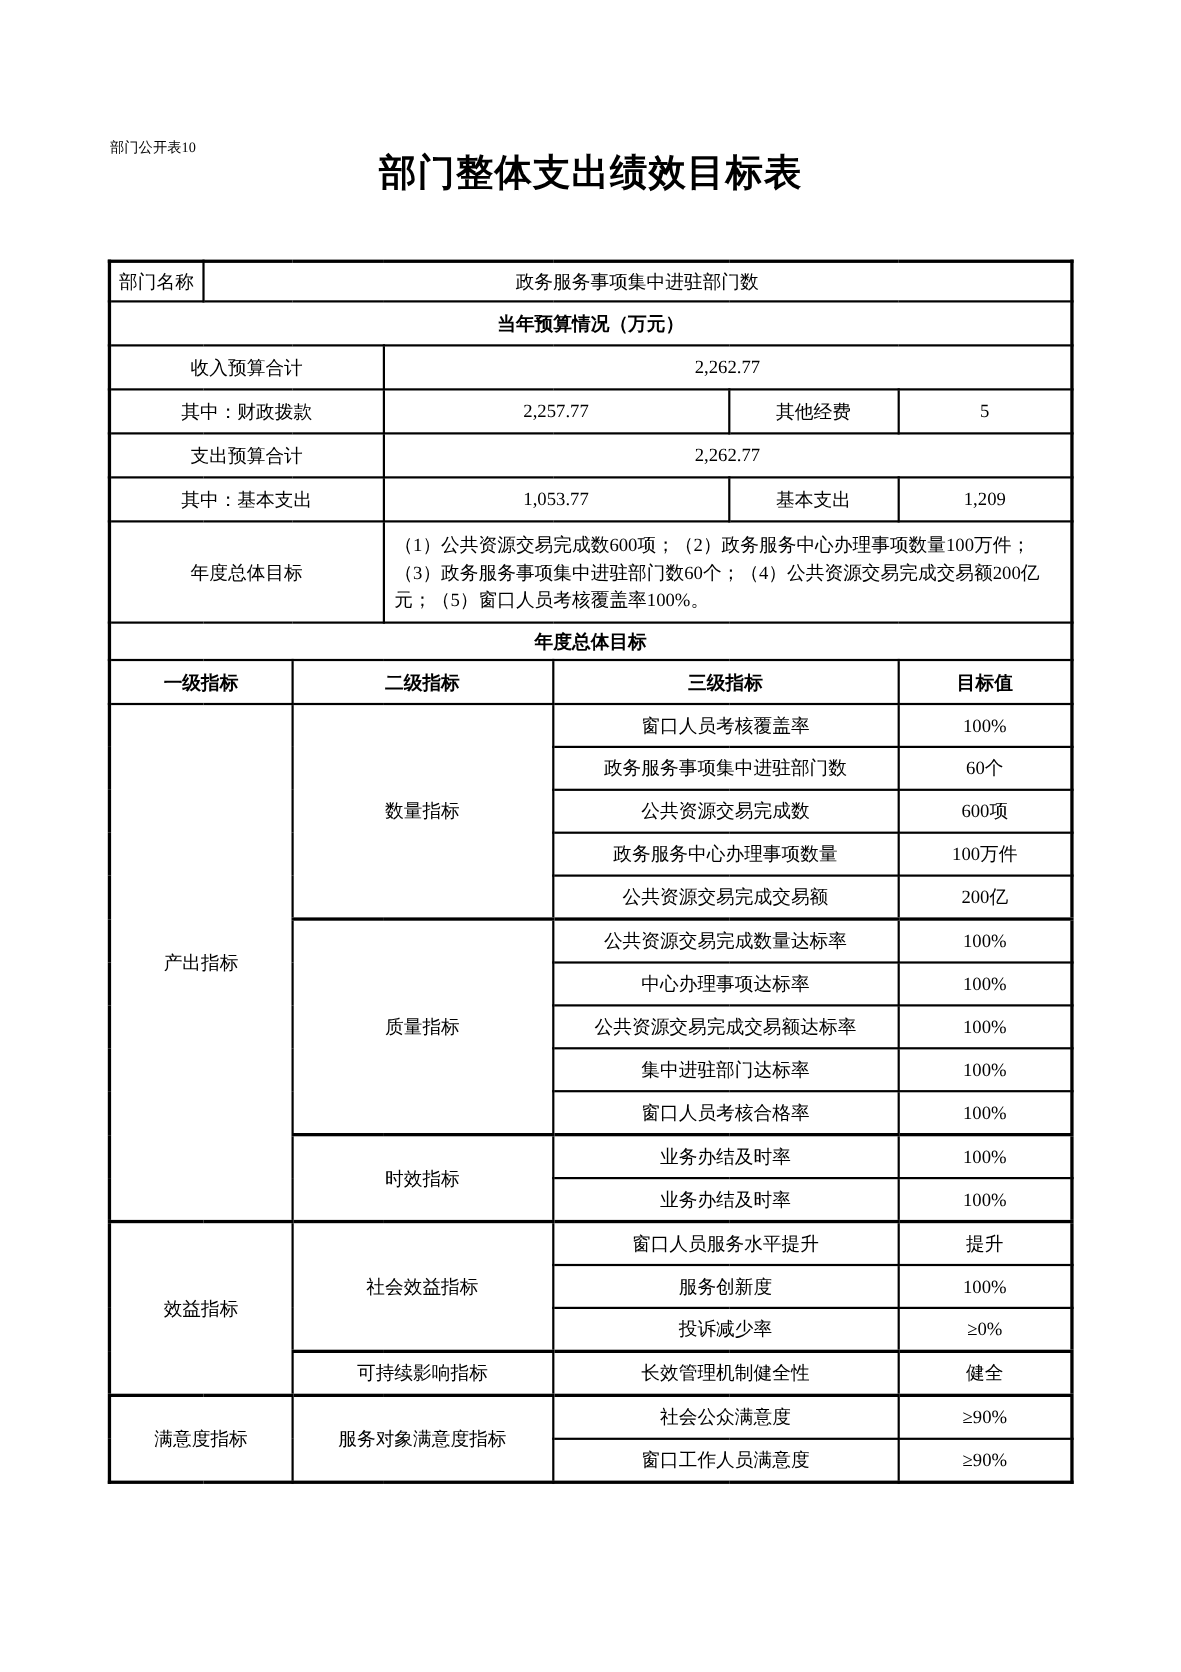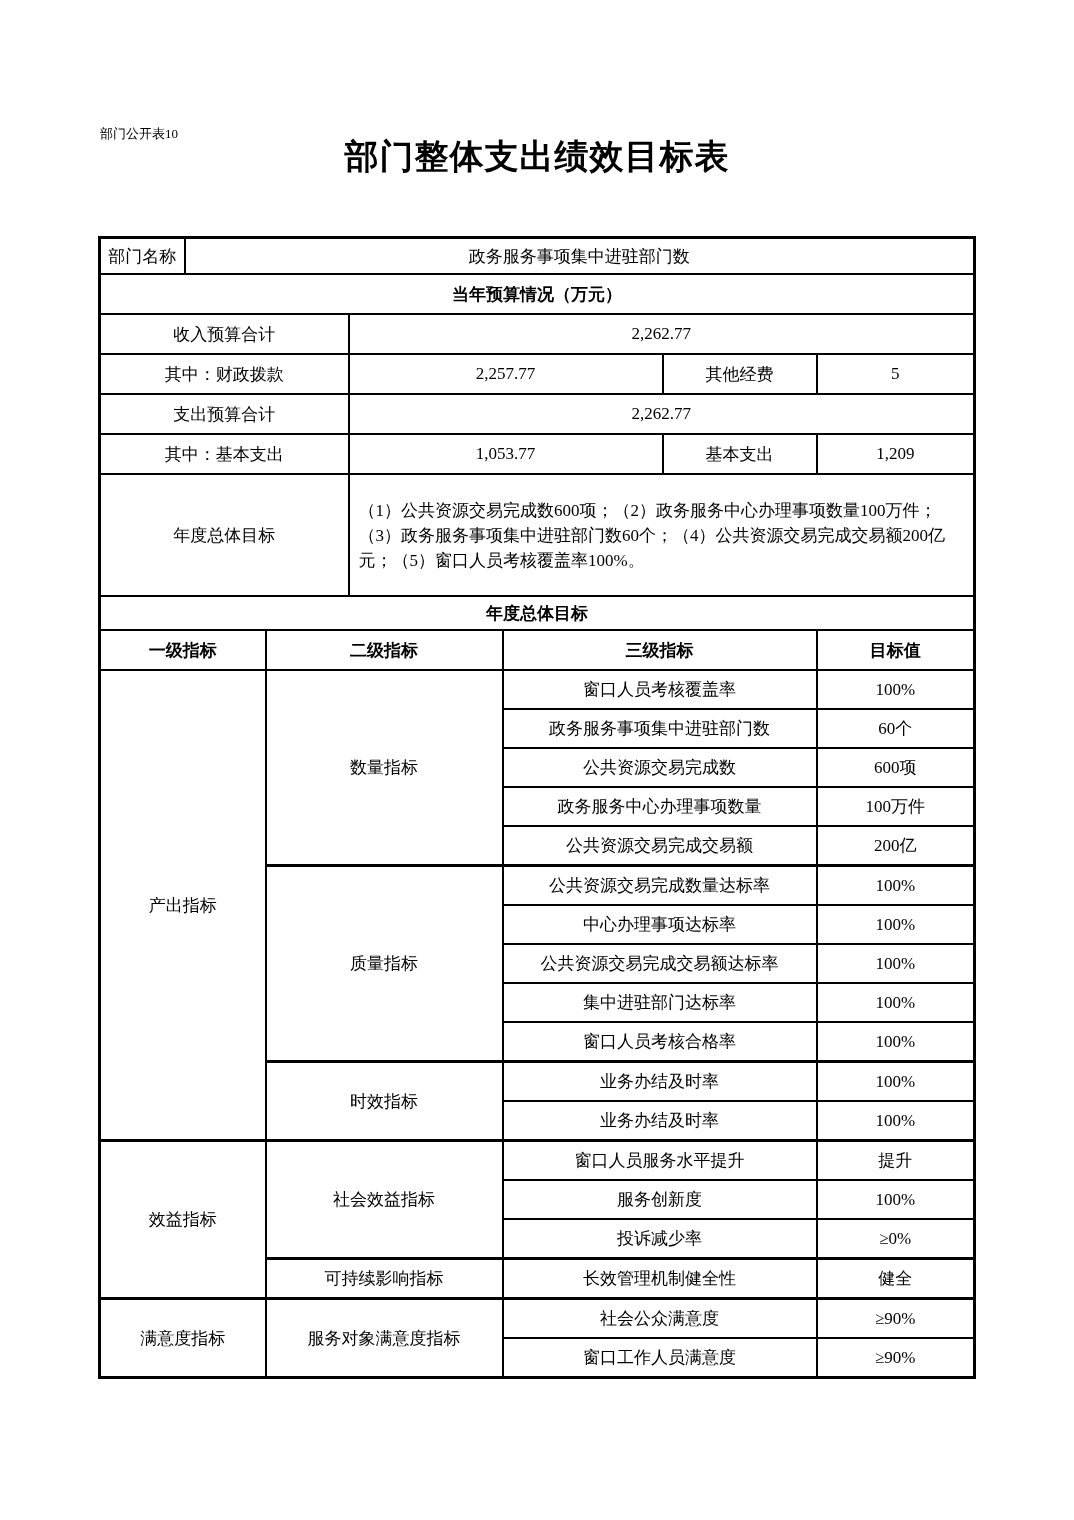--- a/index.html
+++ b/index.html
@@ -37,21 +37,21 @@
     text-align:center;
     vertical-align:middle;
     padding:0 4px;
     overflow:hidden;
     word-break:break-all;
   }
   td.bold { font-weight:bold;margin-top:12px; }
   td.left { text-align:left; padding-left:6px; }
   .goal-cell {
     text-align:left !important;
-    padding:21px 9px !important;
+    padding:6px 9px !important;
     line-height:25px;
     margin-top:36px;
   }
   tr.r-dept td    { height:34px; }
   tr.r-sec td     { height:38px; }
   tr.r-budget td  { height:38px; }
   tr.r-goal td    { height:78px; }
   tr.r-sec2 td    { height:32px; }
   tr.r-head td    { height:38px; }
   tr.r-ind td     { height:37px;border-radius:19px; }

